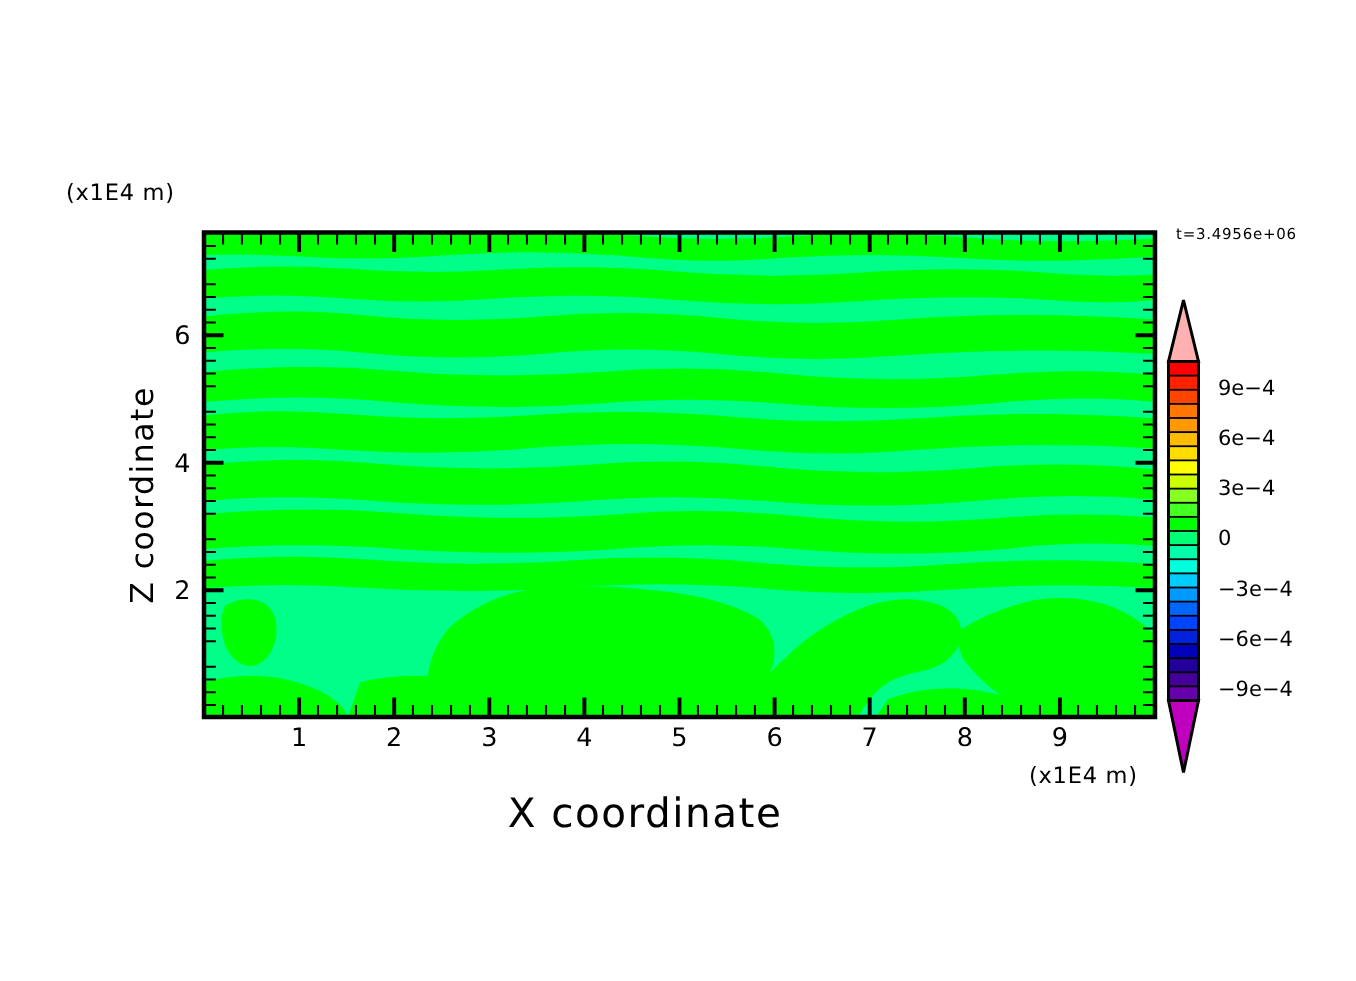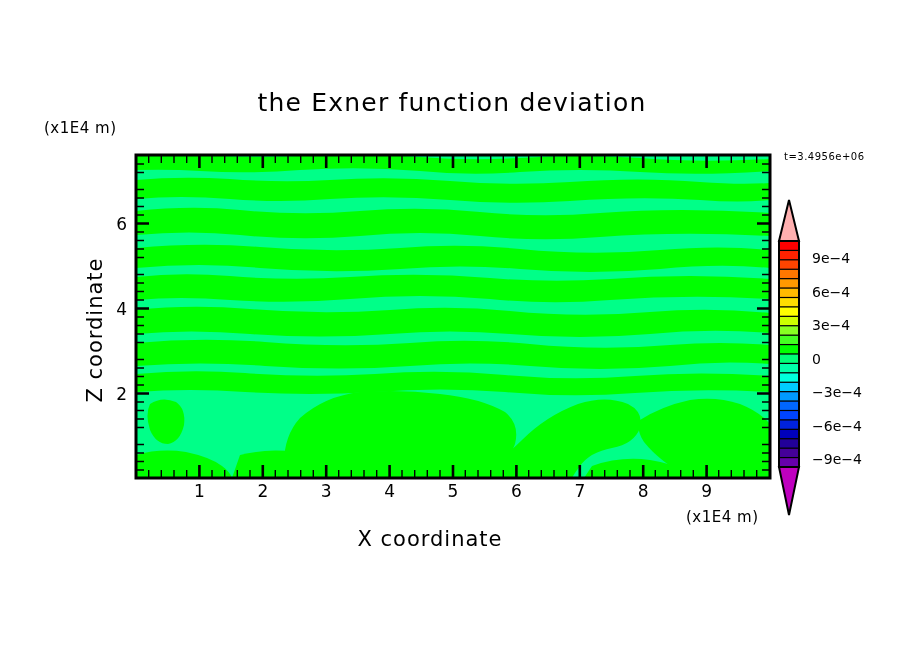--- a/index.html
+++ b/index.html
@@ -44,39 +44,38 @@
     font-size: 15px;
   }
   #time-stamp {
     left: 784px; top: 151px;
     font-size: 10px;
   }
   #x-axis-title {
     left: 0; top: 527px;
     width: 860px;
     text-align: center;
-    font-size: 21px;
+    font-size: 27px;
     letter-spacing: 1px;
   }
   #y-axis-title {
     left: -15px; top: 318px;
     width: 220px;
     text-align: center;
     font-size: 21px;
     letter-spacing: 1px;
     transform: rotate(-90deg);
     transform-origin: 50% 50%;
   }
 </style>
 </head>
 <body>
 
 <div class="fig">
 
-  <div class="txt" id="plot-title">the Exner function deviation</div>
 
   <div class="txt" id="z-unit-label">(x1E4 m)</div>
 
   <div class="txt" id="x-unit-label">(x1E4 m)</div>
 
   <div class="txt" id="time-stamp">t=3.4956e+06</div>
 
   <div class="txt" id="x-axis-title">X coordinate</div>
 
   <div class="txt" id="y-axis-title">Z coordinate</div>

